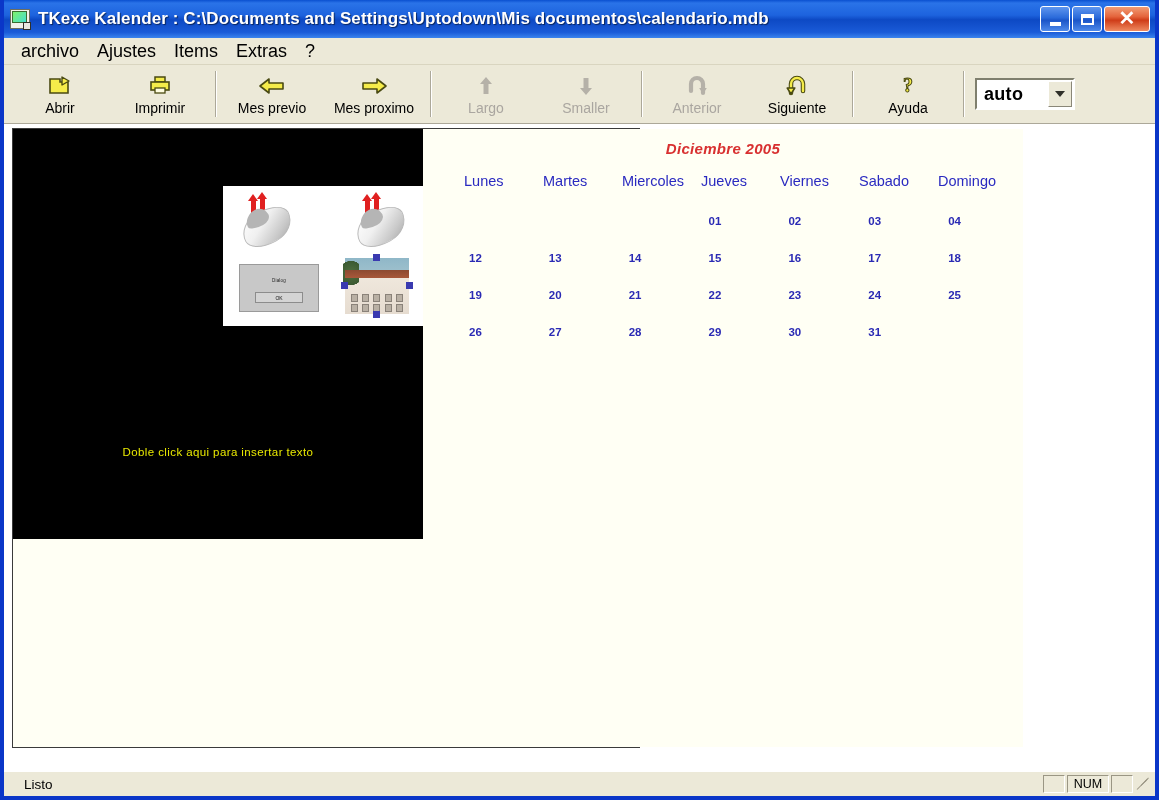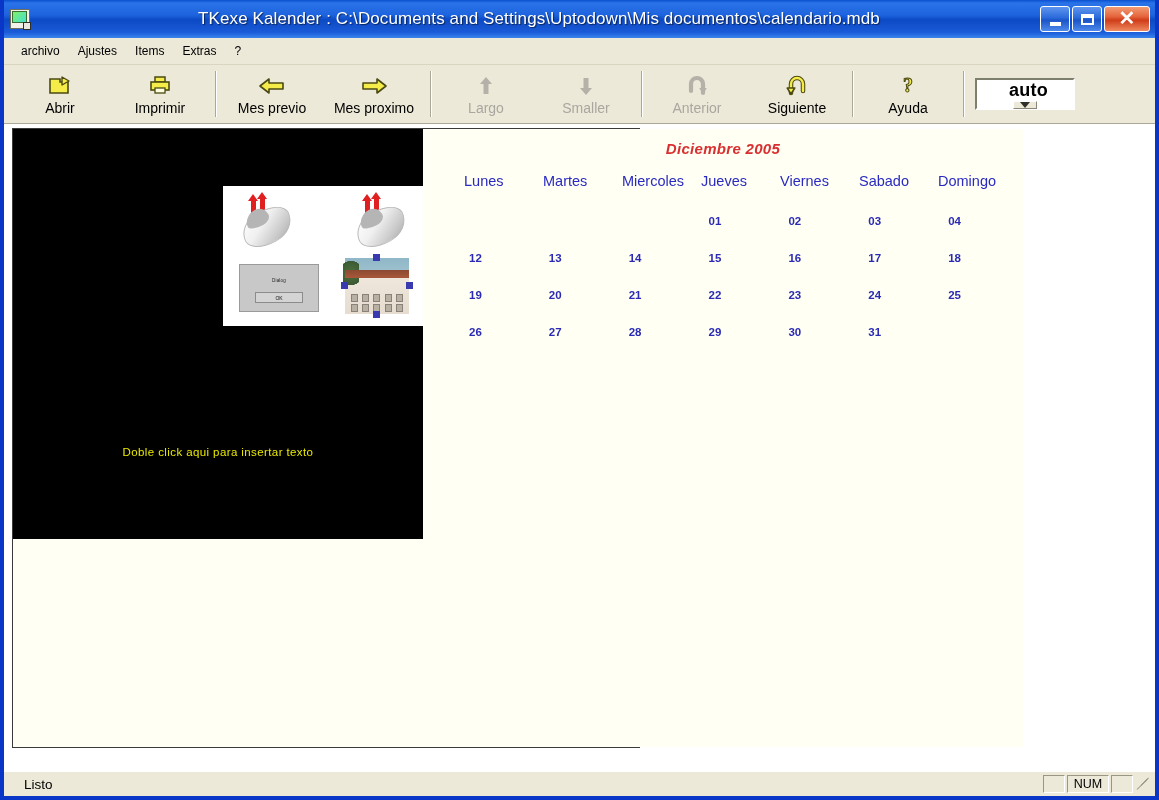--- a/index.html
+++ b/index.html
@@ -67,27 +67,26 @@
   .title-icon .sq-pen {
     position: absolute; right: 0px; bottom: 0px;
     width: 8px; height: 8px;
     background: #e8e8e0;
     border: 1px solid #30302a;
     box-sizing: border-box;
   }
   .title-text {
     color: #ffffff;
     font-size: 17px;
-    font-weight: normal;
+    font-weight: bold;
     letter-spacing: 0.1px;
     text-shadow: 1px 1px 1px rgba(0,0,0,0.55);
     white-space: nowrap;
     overflow: hidden;
     flex: 1 1 auto;
-    text-align: center;
   }
   .winbtns {
     display: flex;
     align-items: center;
     gap: 2px;
     margin-right: 3px;
     flex: 0 0 auto;
   }
   .winbtn {
     width: 30px; height: 26px;
@@ -126,21 +125,21 @@
   .menubar {
     flex: 0 0 26px;
     height: 26px;
     background: #ece9d8;
     display: flex;
     align-items: center;
     padding-left: 8px;
     border-bottom: 1px solid #d9d5c0;
   }
   .menuitem {
-    font-size: 12px;
+    font-size: 18px;
     color: #000;
     padding: 3px 9px;
     cursor: default;
     white-space: nowrap;
   }
 
   
   .toolbar {
     flex: 0 0 58px;
     height: 58px;
@@ -188,21 +187,20 @@
   .tcombo {
     width: 100px;
     height: 32px;
     background: #fff;
     border: 2px solid;
     border-color: #7f7f6e #ffffff #ffffff #7f7f6e;
     display: flex;
     align-items: center;
     box-sizing: border-box;
     cursor: pointer;
-    flex-direction: column;
   }
   .tcombo .cval {
     flex: 1 1 auto;
     font-size: 18px;
     font-weight: bold;
     padding-left: 7px;
     color: #000;
     letter-spacing: 0.3px;
   }
   .tcombo .carrow {

